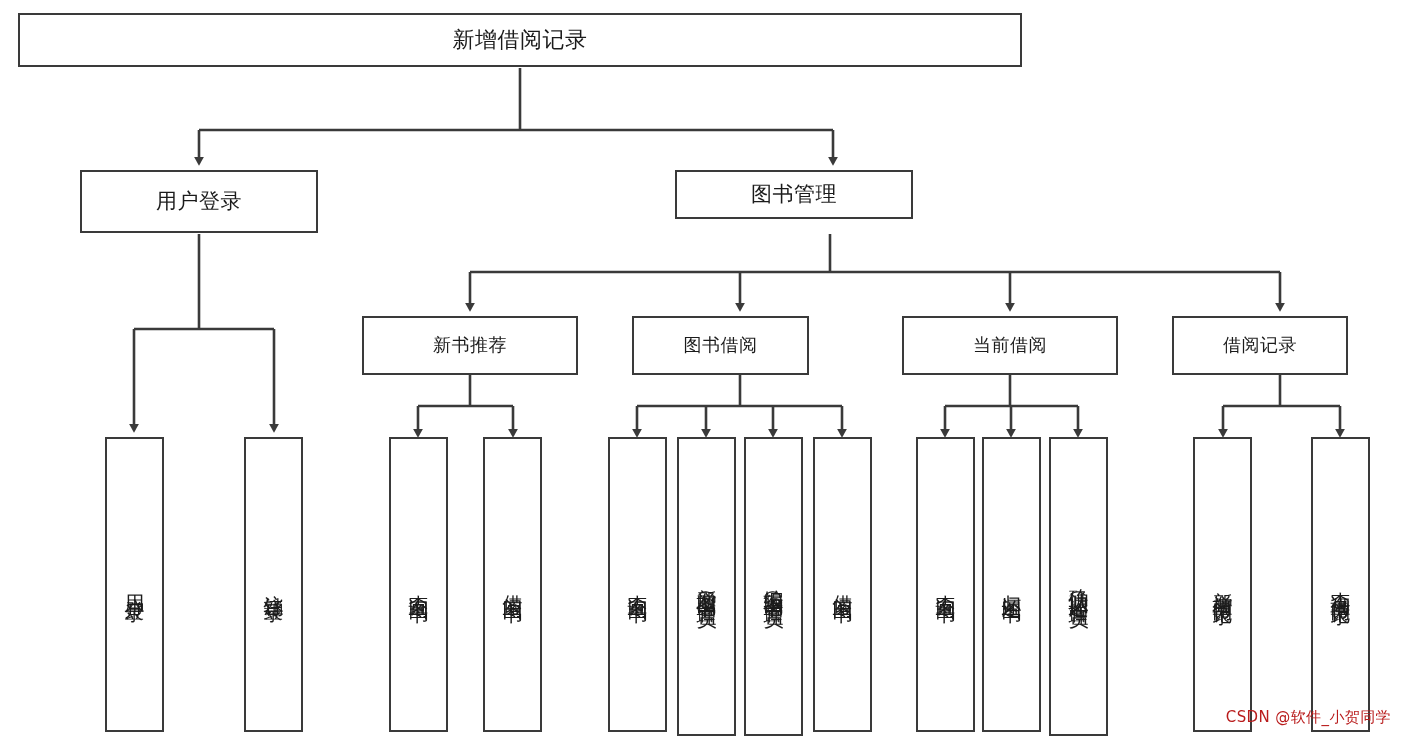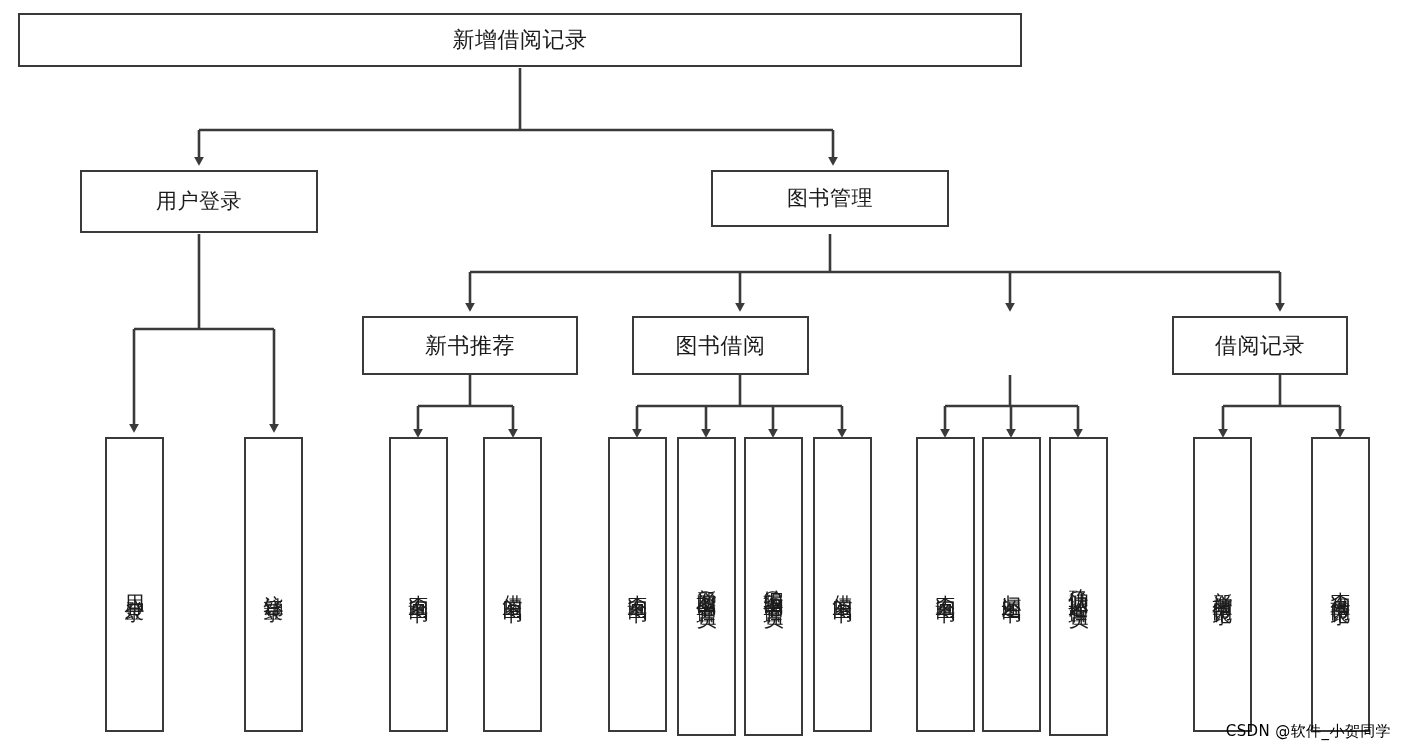--- a/index.html
+++ b/index.html
@@ -51,28 +51,28 @@
   .node-box.vertical .node-label {
     writing-mode: vertical-rl;
     text-orientation: upright;
     -webkit-writing-mode: vertical-rl;
     letter-spacing: 3px;
     font-size: 20px;
     white-space: nowrap;
   }
   .node-box.root .node-label { font-size: 22px; }
   .node-box.level2 .node-label { font-size: 21px; }
-  .node-box.level3 .node-label { font-size: 22px; }
+  .node-box.level3 .node-label { font-size: 18px; }
 
   #watermark {
     position: absolute;
     right: 14px;
-    bottom: 6px;
+    bottom: 20px;
     font-size: 15px;
-    color: #000000;
+    color: #b91c1c;
     letter-spacing: 0.4px;
     white-space: nowrap;
     pointer-events: none;
   }
 </style>
 </head>
 <body>
 
 <div id="diagram-root">
 
@@ -126,30 +126,33 @@
     </g>
   </svg>
 
   <div class="node-box root" style="left:18px; top:13px; width:1004px; height:54px;">
     <span class="node-label">新增借阅记录</span>
   </div>
 
   <div class="node-box level2" style="left:80px; top:170px; width:238px; height:63px;">
     <span class="node-label">用户登录</span>
   </div>
-  <div class="node-box level2" style="left:711px; top:170px; width:238px; height:57px;">
+  <div class="node-box level2" style="left:675px; top:170px; width:238px; height:49px;">
     <span class="node-label">图书管理</span>
   </div>
 
   <div class="node-box level3" style="left:362px; top:316px; width:216px; height:59px;">
     <span class="node-label">新书推荐</span>
   </div>
   <div class="node-box level3" style="left:632px; top:316px; width:177px; height:59px;">
     <span class="node-label">图书借阅</span>
   </div>
+  <div class="node-box level3" style="left:902px; top:316px; width:216px; height:59px;">
+    <span class="node-label">当前借阅</span>
+  </div>
   <div class="node-box level3" style="left:1172px; top:316px; width:176px; height:59px;">
     <span class="node-label">借阅记录</span>
   </div>
 
   <div class="node-box vertical" style="left:105px; top:437px; width:59px; height:295px;">
     <span class="node-label">用户登录</span>
   </div>
   <div class="node-box vertical" style="left:244px; top:437px; width:59px; height:295px;">
     <span class="node-label">注销登录</span>
   </div>

